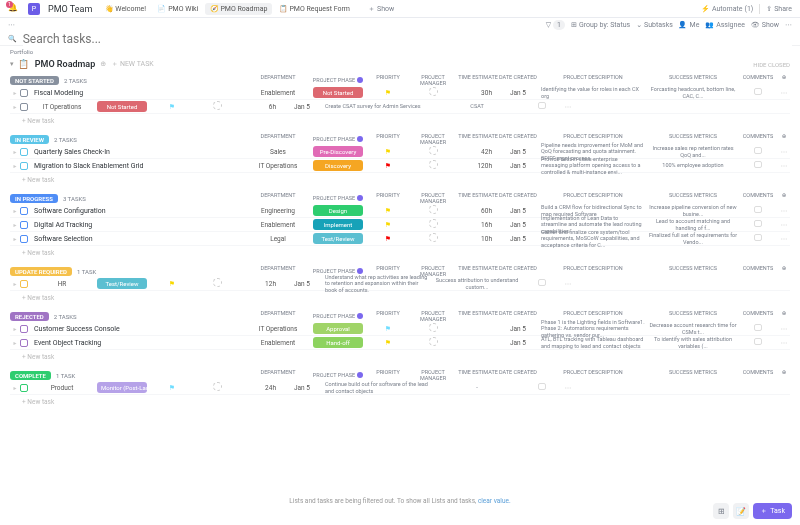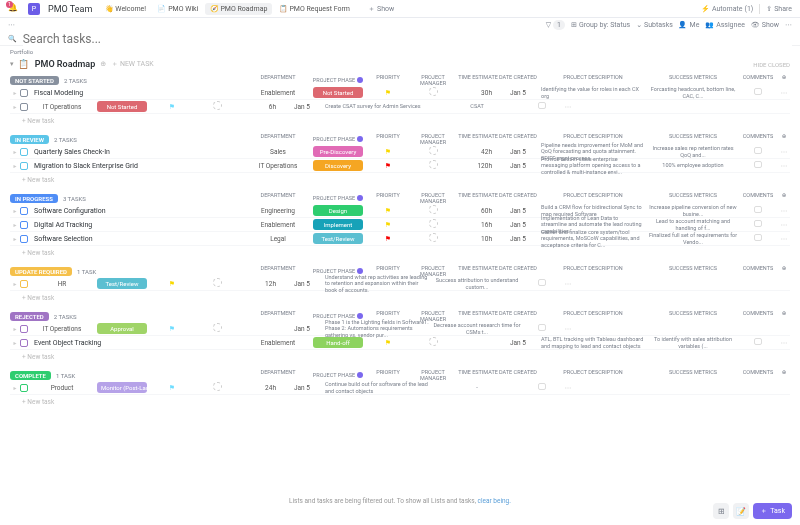--- a/index.html
+++ b/index.html
@@ -243,21 +243,21 @@
       <span class="cell te">42h</span>
       <span class="cell dc">Jan 5</span>
       <span class="cell desc">Pipeline needs improvement for MoM and QoQ forecasting and quota attainment. SPIFF mgnt process...</span>
       <span class="cell sm">Increase sales rep retention rates QoQ and...</span>
       <span class="cell com"><span class="bubble"></span></span>
       <span class="cell plus" style="color:#ccc">⋯</span>
     </div>
       <div class="task-row">
       <span class="expand">▸</span>
       <span class="sbox" style="border-color:#5bc5e8"></span>
-      <span class="tname">Migration to Slack Enterprise Grid</span>
+      <span class="tname">Migration to Slack Enablement Grid</span>
       <span class="cell dept">IT Operations</span>
       <span class="cell phase"><span class="phase-tag" style="background:#f5a623">Discovery</span></span>
       <span class="cell prio"><span class="flag" style="color:#f50000">⚑</span></span>
       <span class="cell pm"><span class="avatar"></span></span>
       <span class="cell te">120h</span>
       <span class="cell dc">Jan 5</span>
       <span class="cell desc">Provide best-in-class enterprise messaging platform opening access to a controlled &amp; multi-instance envi...</span>
       <span class="cell sm">100% employee adoption</span>
       <span class="cell com"><span class="bubble"></span></span>
       <span class="cell plus" style="color:#ccc">⋯</span>
@@ -374,20 +374,21 @@
   <div class="ch dc">DATE CREATED</div>
   <div class="ch desc">PROJECT DESCRIPTION</div>
   <div class="ch sm">SUCCESS METRICS</div>
   <div class="ch com">COMMENTS</div>
   <div class="ch plus">⊕</div>
 </div>
     </div>
     <div class="task-row">
       <span class="expand">▸</span>
       <span class="sbox" style="border-color:#a074c4"></span>
+      <span class="tname">Customer Success Console</span>
       <span class="cell dept">IT Operations</span>
       <span class="cell phase"><span class="phase-tag" style="background:#a0d468">Approval</span></span>
       <span class="cell prio"><span class="flag" style="color:#6fddff">⚑</span></span>
       <span class="cell pm"><span class="avatar"></span></span>
       <span class="cell te"></span>
       <span class="cell dc">Jan 5</span>
       <span class="cell desc">Phase 1 is the Lighting fields in Software1. Phase 2: Automations requirements gathering vs. vendor pur...</span>
       <span class="cell sm">Decrease account research time for CSMs t...</span>
       <span class="cell com"><span class="bubble"></span></span>
       <span class="cell plus" style="color:#ccc">⋯</span>
@@ -438,21 +439,21 @@
       <span class="cell desc">Continue build out for software of the lead and contact objects</span>
       <span class="cell sm">-</span>
       <span class="cell com"><span class="bubble"></span></span>
       <span class="cell plus" style="color:#ccc">⋯</span>
     </div>
     <div class="newtask-row">+ New task</div>
     </div>
   </div>
 
 <div class="filter-msg">
-  <span>Lists and tasks are being filtered out. To show all Lists and tasks, </span><a href="#">clear being.</a>
+  <span>Lists and tasks are being filtered out. To show all Lists and tasks, </span><a href="#">clear value.</a>
 </div>
 
 <div class="fab-area">
   <div class="fab">
       <span>⊞</span>
     </div>
   <div class="fab">
       <span>📝</span>
     </div>
   <div class="task-btn">

